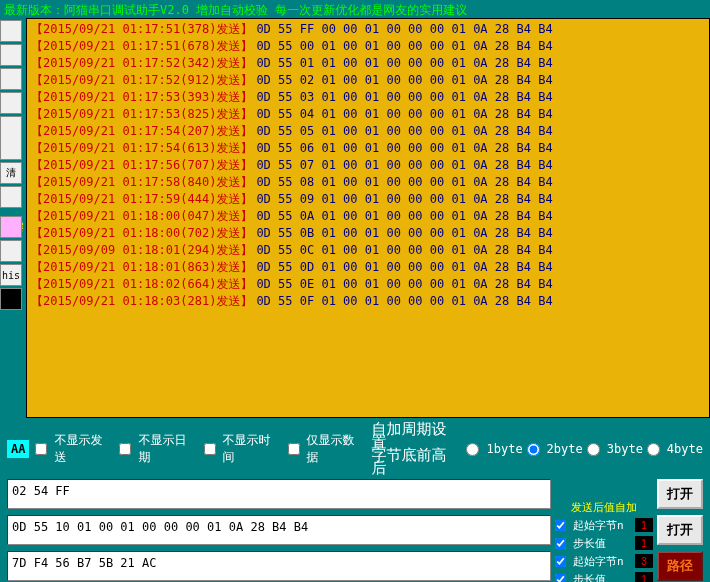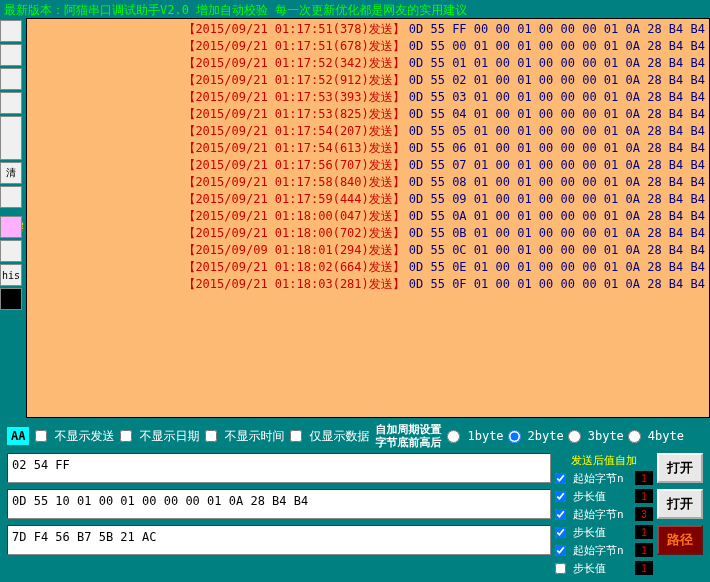--- a/index.html
+++ b/index.html
@@ -4,36 +4,36 @@
 <style>
 * { box-sizing: border-box; margin: 0; padding: 0; }
 body { font-family: "SimSun", "宋体", monospace; font-size: 12px; background: #008080; width: 710px; height: 582px; overflow: hidden; }
 .topbar { background: #008080; color: #00ff00; padding: 2px 4px; height: 18px; font-size: 12px; }
 .main { display: flex; height: 400px; }
 .leftcol { width: 26px; background: #008080; display: flex; flex-direction: column; gap: 2px; padding-top: 2px; }
 .leftbtn { width: 22px; height: 22px; background: #f0f0f0; border: 1px solid #888; font-size: 10px; display: flex; align-items: center; justify-content: center; cursor: pointer; }
 .leftbtn.pink { background: #ffb0ff; }
 .leftbtn.tall { height: 44px; }
 .leftlabel { writing-mode: vertical-rl; color: #ffff00; font-size: 11px; padding: 2px; }
-.log { flex: 1; background: #fdba74; border: 1px solid #000; overflow-y: auto; padding: 2px 4px; font-family: monospace; font-size: 12px; line-height: 17px; text-align: right; }
+.log { flex: 1; background: #eab308; border: 1px solid #000; overflow-y: auto; padding: 2px 4px; font-family: monospace; font-size: 12px; line-height: 17px; }
 .logline { color: #cc0000; white-space: nowrap; }
 .logline .hex { color: #000080; margin-left: 4px; }
 .controls { background: #008080; padding: 3px; }
 .cbrow { display: flex; align-items: center; gap: 6px; padding: 2px 4px; color: #fff; }
 .cbrow label { display: flex; align-items: center; gap: 7px; color: #fff; }
 .cbrow input[type=checkbox] { width: 12px; height: 12px; }
 .aa { background: #00ffff; color: #000; padding: 2px 4px; font-weight: bold; }
-.periodlbl { color: #fff; font-size: 11px; line-height: 13px; font-weight: bold; }
+.periodlbl { color: #fff; font-size: 15px; line-height: 13px; }
 .radios { color: #fff; display: flex; gap: 4px; align-items: center; }
 .radios label { color: #fff; }
 .bottom { display: flex; gap: 4px; padding: 2px 4px; justify-content: space-between; }
 .inputs { flex: 1; display: flex; flex-direction: column; gap: 6px; }
 .txtfield { width: 100%; height: 30px; background: #fff; border: 1px inset #888; padding: 4px; font-family: monospace; font-size: 12px; resize: none; }
 .sidepanel { width: 98px; background: #008080; display: flex; flex-direction: column; gap: 2px; }
-.sidetitle { color: #ffff00; font-size: 11px; text-align: center; }
+.sidetitle { color: #ffff00; font-size: 11px; text-align: center; margin-top: 21px; }
 .siderow { display: flex; align-items: center; gap: 7px; height: 16px; }
 .siderow .lbl { color: #fff; font-size: 11px; flex: 1; }
 .siderow input[type=checkbox] { width: 11px; height: 11px; }
 .siderow .num { width: 18px; height: 14px; background: #000; color: #ff0000; border: none; font-size: 10px; text-align: center; }
 .btncol { width: 46px; display: flex; flex-direction: column; gap: 6px; }
 .bigbtn { height: 30px; background: #e8e8e8; border: 2px outset #fff; font-size: 13px; font-weight: bold; cursor: pointer; }
 .bigbtn.red { background: #800000; color: #f97316; border: 2px outset #a04040; }
 .rtcb { color: #fff; font-size: 11px; display: flex; align-items: center; gap: 2px; margin-top: 40px; }
 .footer { background: #008080; color: #ffff00; padding: 4px 8px; font-size: 12px; display: flex; gap: 30px; }
 </style>
@@ -65,20 +65,21 @@
       <div class="logline"><span>【2015/09/21 01:17:53(393)发送】</span><span class="hex">0D 55 03 01 00 01 00 00 00 01 0A 28 B4 B4</span></div>
       <div class="logline"><span>【2015/09/21 01:17:53(825)发送】</span><span class="hex">0D 55 04 01 00 01 00 00 00 01 0A 28 B4 B4</span></div>
       <div class="logline"><span>【2015/09/21 01:17:54(207)发送】</span><span class="hex">0D 55 05 01 00 01 00 00 00 01 0A 28 B4 B4</span></div>
       <div class="logline"><span>【2015/09/21 01:17:54(613)发送】</span><span class="hex">0D 55 06 01 00 01 00 00 00 01 0A 28 B4 B4</span></div>
       <div class="logline"><span>【2015/09/21 01:17:56(707)发送】</span><span class="hex">0D 55 07 01 00 01 00 00 00 01 0A 28 B4 B4</span></div>
       <div class="logline"><span>【2015/09/21 01:17:58(840)发送】</span><span class="hex">0D 55 08 01 00 01 00 00 00 01 0A 28 B4 B4</span></div>
       <div class="logline"><span>【2015/09/21 01:17:59(444)发送】</span><span class="hex">0D 55 09 01 00 01 00 00 00 01 0A 28 B4 B4</span></div>
       <div class="logline"><span>【2015/09/21 01:18:00(047)发送】</span><span class="hex">0D 55 0A 01 00 01 00 00 00 01 0A 28 B4 B4</span></div>
       <div class="logline"><span>【2015/09/21 01:18:00(702)发送】</span><span class="hex">0D 55 0B 01 00 01 00 00 00 01 0A 28 B4 B4</span></div>
       <div class="logline"><span>【2015/09/09 01:18:01(294)发送】</span><span class="hex">0D 55 0C 01 00 01 00 00 00 01 0A 28 B4 B4</span></div>
+      <div class="logline"><span>【2015/09/21 01:18:01(863)发送】</span><span class="hex">0D 55 0D 01 00 01 00 00 00 01 0A 28 B4 B4</span></div>
       <div class="logline"><span>【2015/09/21 01:18:02(664)发送】</span><span class="hex">0D 55 0E 01 00 01 00 00 00 01 0A 28 B4 B4</span></div>
       <div class="logline"><span>【2015/09/21 01:18:03(281)发送】</span><span class="hex">0D 55 0F 01 00 01 00 00 00 01 0A 28 B4 B4</span></div>
     </div>
 </div>
 
 <div class="controls">
   <div class="cbrow">
     <span class="aa">AA</span>
     <label>
         <input type="checkbox" style="">

